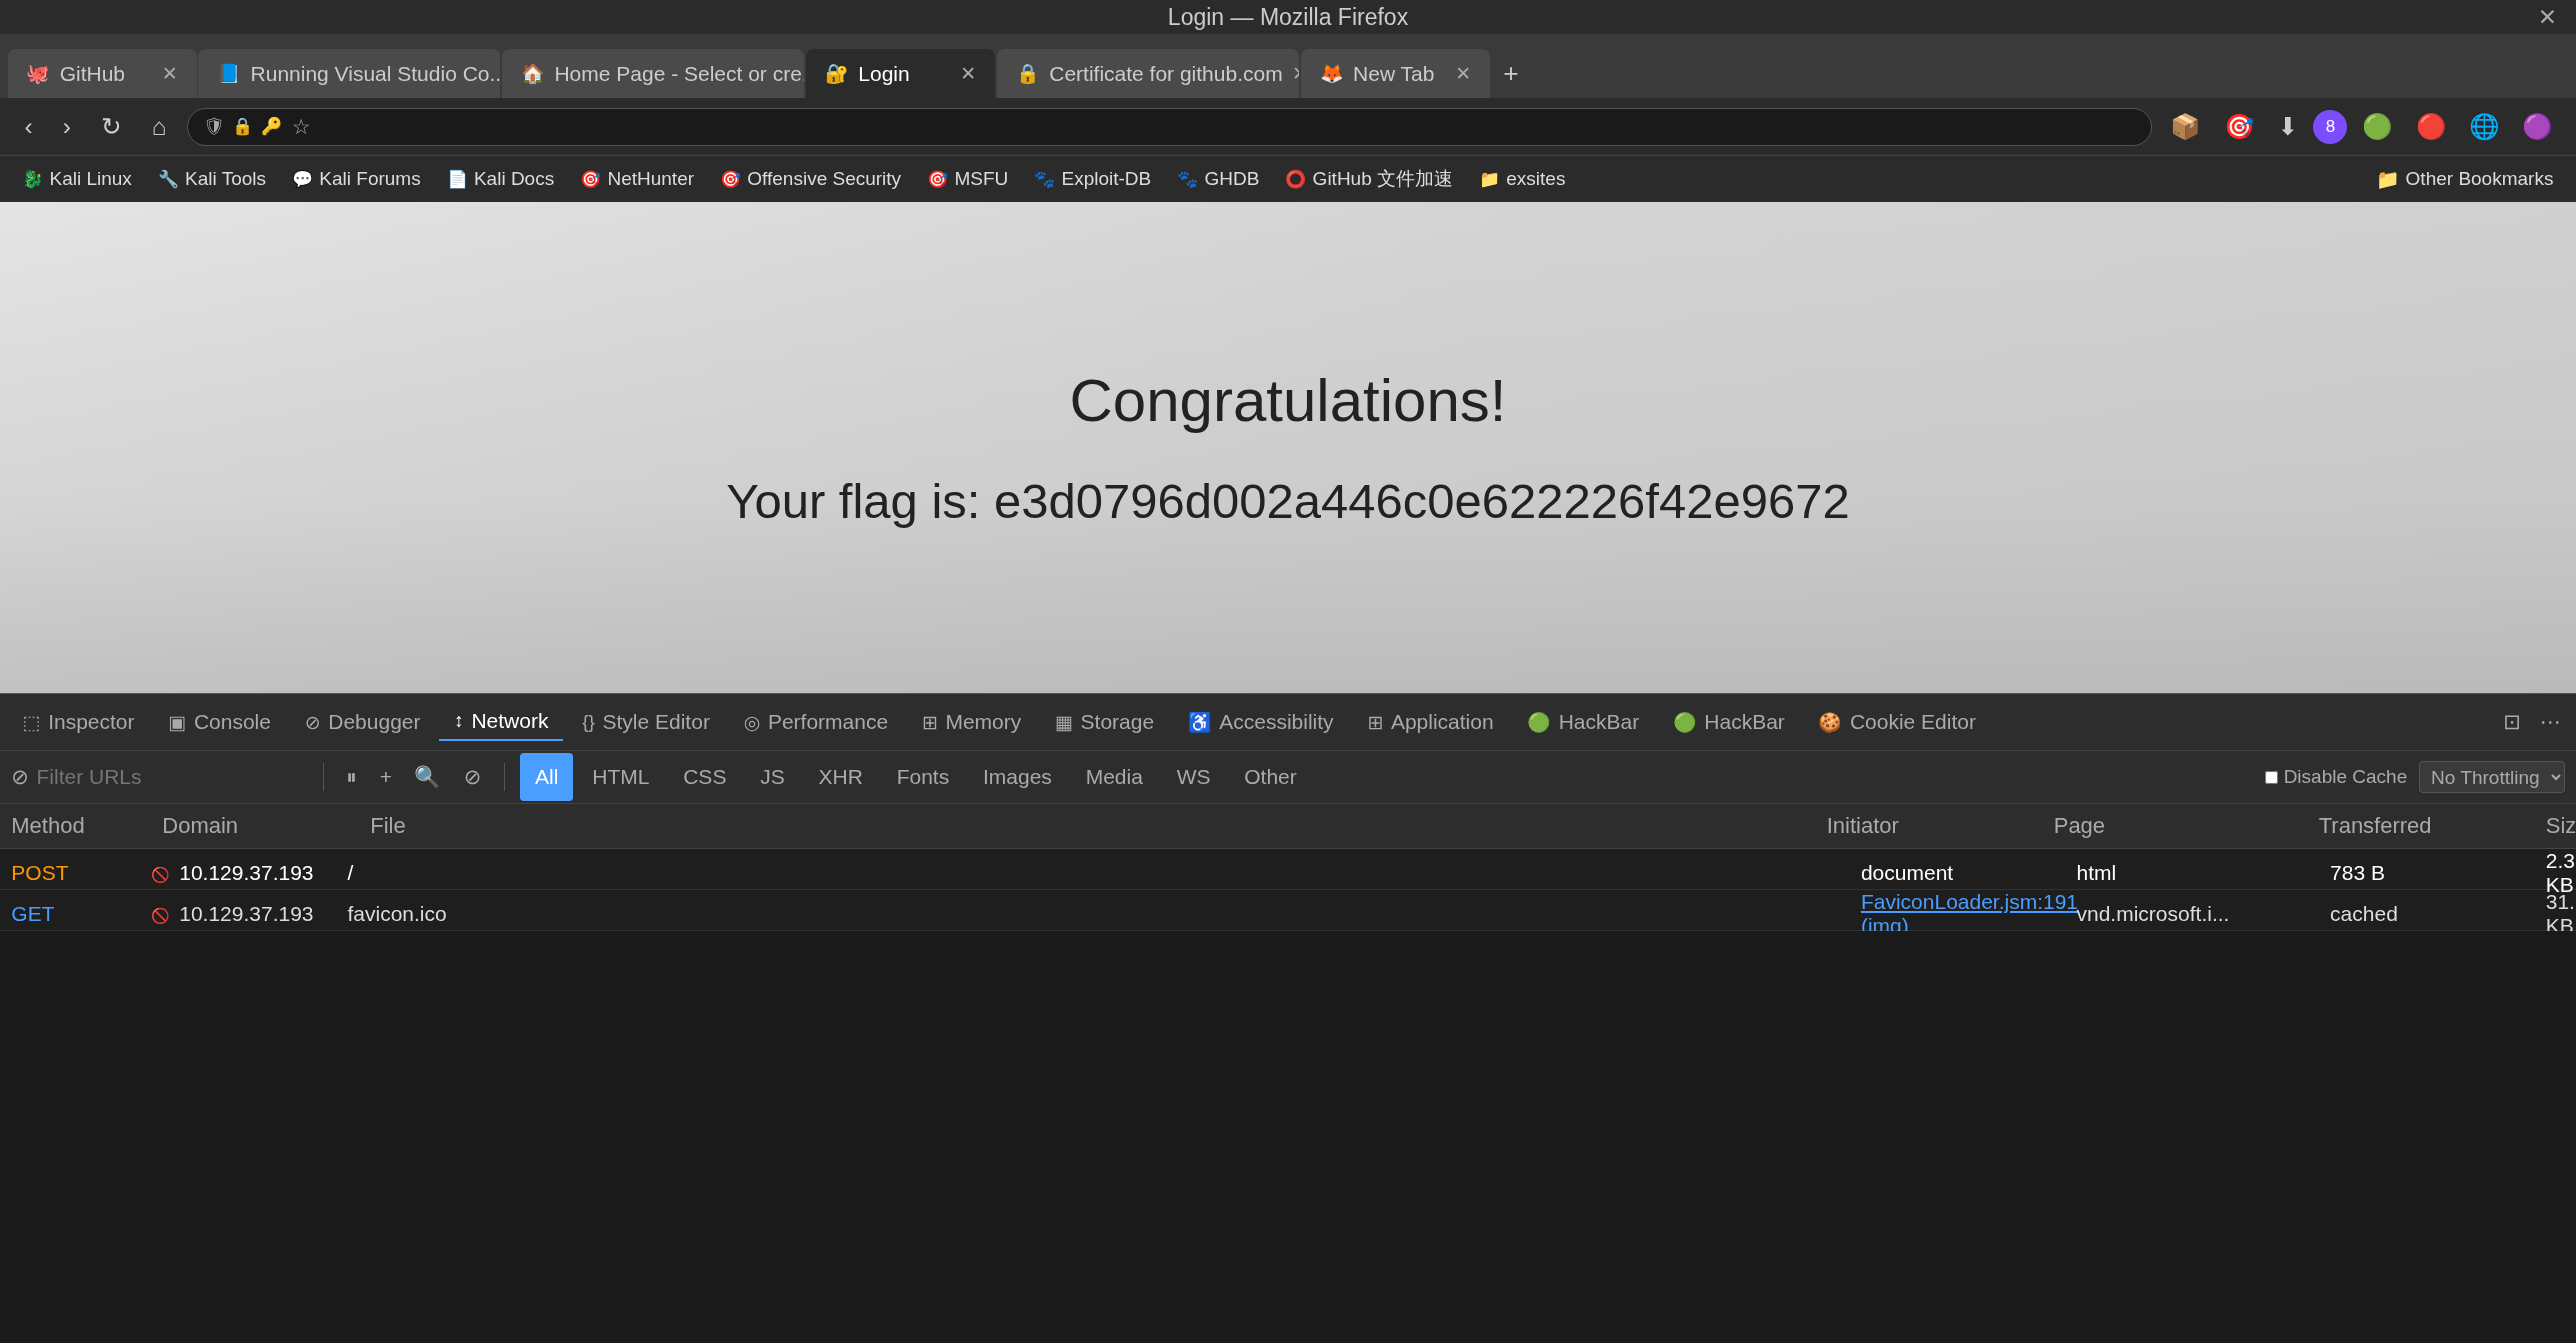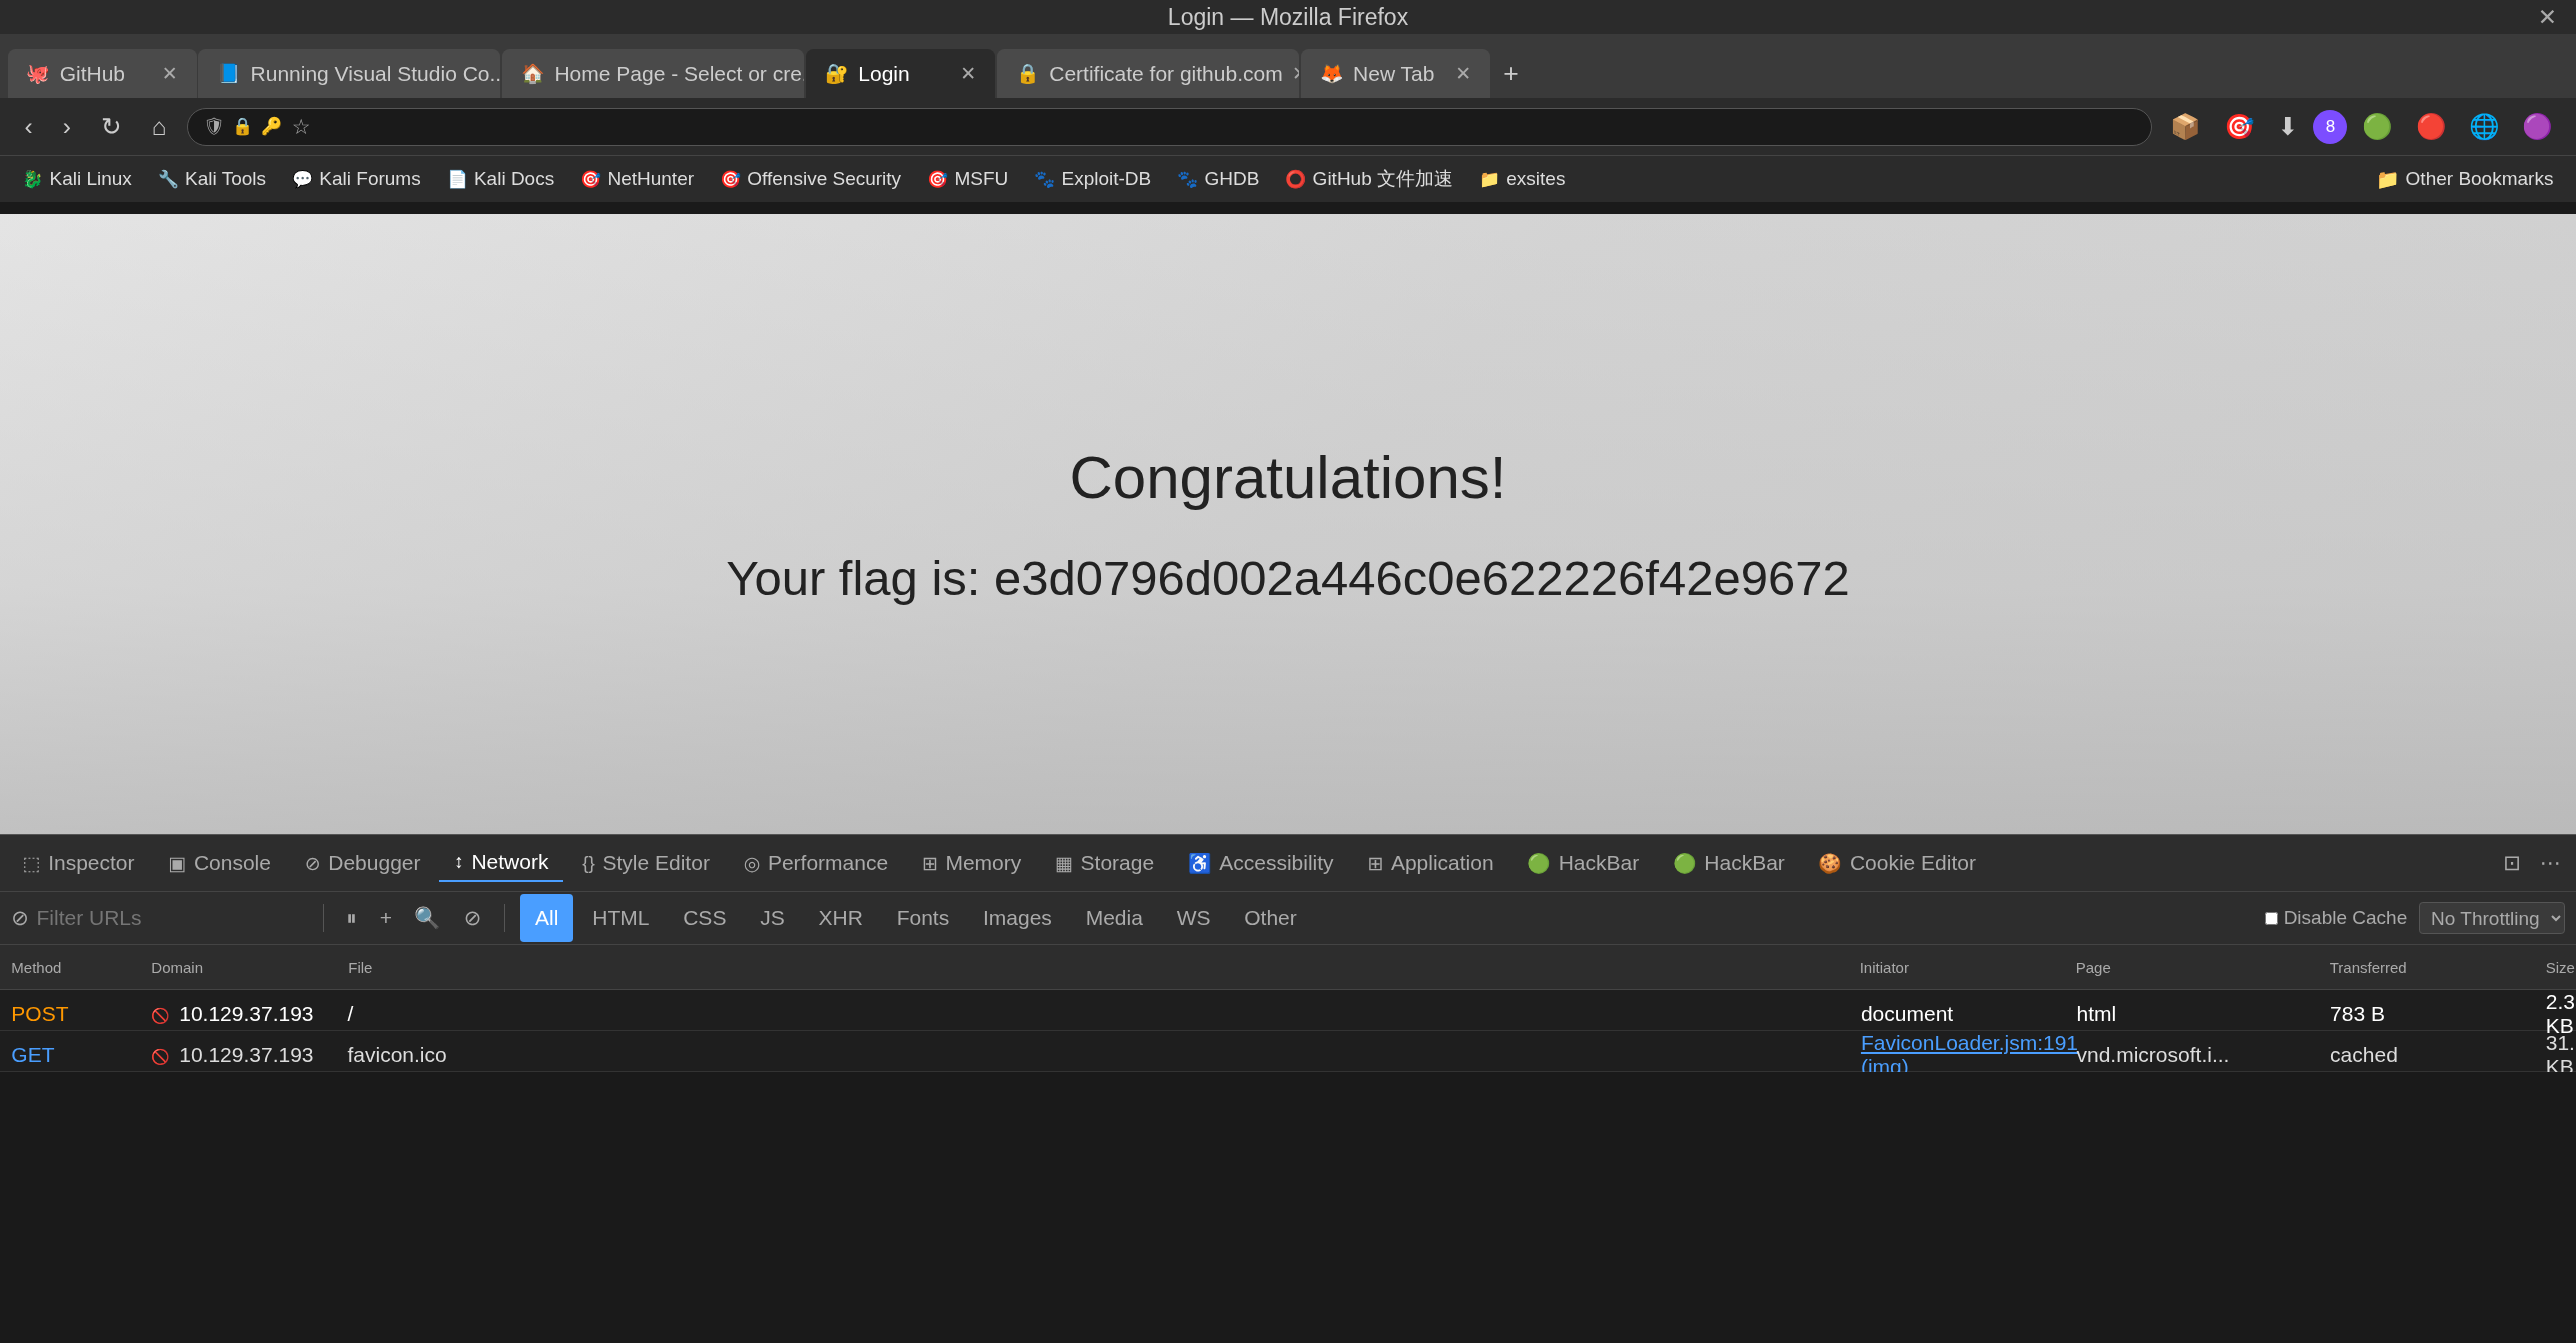--- a/index.html
+++ b/index.html
@@ -181,28 +181,27 @@
       padding: 3.8px 11.3px;
       border-radius: 3.8px;
       cursor: pointer;
       color: #ddd;
       font-size: 19px;
     }
 
     
     .page-content {
       background: linear-gradient(135deg, #e8e8e8 0%, #d0d0d0 50%, #c8c8c8 100%);
-      height: 620px;
+      height: 491px;
       display: flex;
       flex-direction: column;
       align-items: center;
       justify-content: center;
       position: relative;
       overflow: hidden;
-      margin-top: 12px;
     }
     
     .city-bg {
       position: absolute;
       bottom: 0;
       left: 0;
       right: 0;
       height: 100%;
       background: 
         linear-gradient(to bottom, rgba(220,220,220,0.3) 0%, rgba(200,200,200,0.5) 60%, rgba(180,180,180,0.7) 100%);
@@ -350,22 +349,22 @@
     }
     .network-table-header {
       background: #2d2d2d;
       display: grid;
       grid-template-columns: 132px 189px 1fr 283px 208px 246px 208px 19px;
       height: 45px;
       align-items: center;
       padding: 0 11.3px;
       border-bottom: 0.9px solid #444;
       color: #aaa;
-      font-size: 15px;
-      gap: 8px;
+      font-size: 22px;
+      gap: 19px;
     }
     .network-table-row {
       display: grid;
       grid-template-columns: 132px 189px 1fr 283px 208px 246px 208px 19px;
       height: 41px;
       align-items: center;
       padding: 0 11.3px;
       border-bottom: 0.9px solid #333;
       color: #ddd;
       font-size: 21px;

